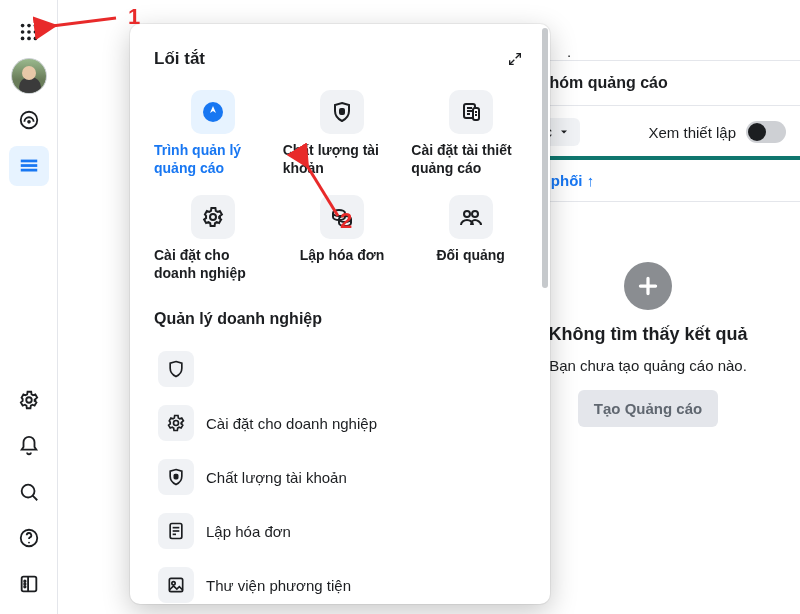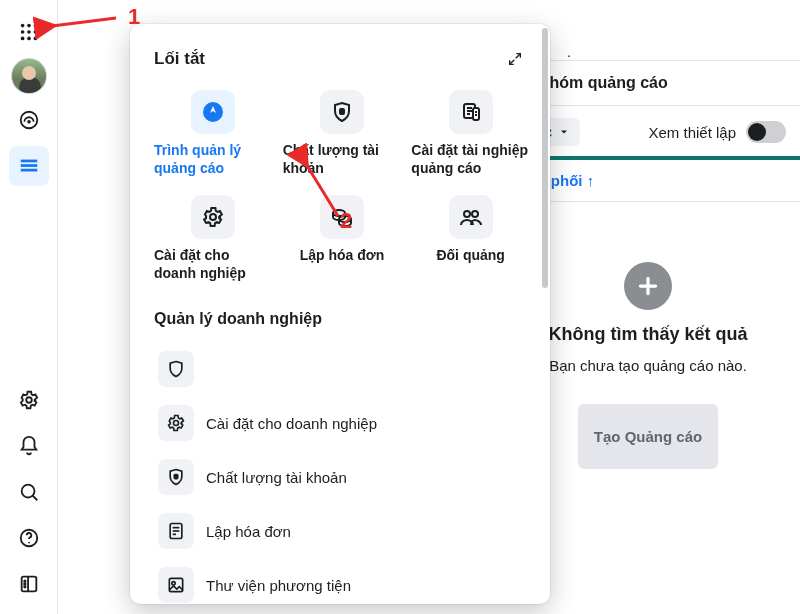--- a/index.html
+++ b/index.html
@@ -112,24 +112,24 @@
   }
   .empty-state{
     padding:60px 20px 40px 20px;
     text-align:center;
   }
   .plus-circle{
     width:48px;height:48px;border-radius:50%;background:#8a8d91;display:flex;align-items:center;justify-content:center;margin:0 auto 14px auto;
   }
   .plus-circle svg{width:26px;height:26px;color:#fff;}
   .empty-title{font-weight:700;font-size:18px;margin-bottom:12px;}
-  .empty-sub{font-size:15px;color:#1c1e21;margin-bottom:30px;}
+  .empty-sub{font-size:15px;color:#1c1e21;margin-bottom:16px;}
   .cta-btn{
     display:inline-block;background:#e4e6eb;color:#606770;
-    padding:24px 16px;border-radius:6px;font-weight:600;font-size:15px;cursor:pointer;border:none;
+    padding:10px 16px;border-radius:6px;font-weight:600;font-size:15px;cursor:pointer;border:none;
   }
 
   .top-dot{position:absolute; left:509px; top:43px; font-size:15px;}
 
   
   .popover {
     position:absolute;
     left:72px; top:24px;
     width:420px; height:580px;
     background:#fff;
@@ -360,21 +360,21 @@
               <svg viewBox="0 0 24 24" fill="none" stroke="currentColor" stroke-width="2">
                 <rect x="5" y="4" width="11" height="14" rx="2"></rect>
                 <line x1="8" y1="8" x2="13" y2="8"></line>
                 <line x1="8" y1="11" x2="13" y2="11"></line>
                 <line x1="8" y1="14" x2="11" y2="14"></line>
                 <rect x="14" y="8" width="6" height="12" rx="2" fill="#fff"></rect>
                 <line x1="16" y1="12" x2="18" y2="12"></line>
                 <line x1="16" y1="15" x2="18" y2="15"></line>
               </svg>
             </div>
-          <div class="cell-label">Cài đặt tài nghiệp quảng cáo</div>
+          <div class="cell-label">Cài đặt tài thiết quảng cáo</div>
         </div>
         <div class="cell">
           <div class="icon-box">
               <svg viewBox="0 0 24 24" fill="none" stroke="currentColor" stroke-width="2">
                 <circle cx="12" cy="12" r="3"></circle>
                 <path d="M19 12a7 7 0 0 0-.1-1l2-1.6-2-3.4-2.4.9a7 7 0 0 0-1.7-1L14.4 3h-4l-.4 2.9a7 7 0 0 0-1.7 1l-2.4-.9-2 3.4L5.1 11a7 7 0 0 0 0 2l-2 1.6 2 3.4 2.4-.9a7 7 0 0 0 1.7 1l.4 2.9h4l.4-2.9a7 7 0 0 0 1.7-1l2.4.9 2-3.4-2-1.6c.1-.3.1-.7.1-1z"></path>
               </svg>
             </div>
           <div class="cell-label">Cài đặt cho doanh nghiệp</div>
         </div>

